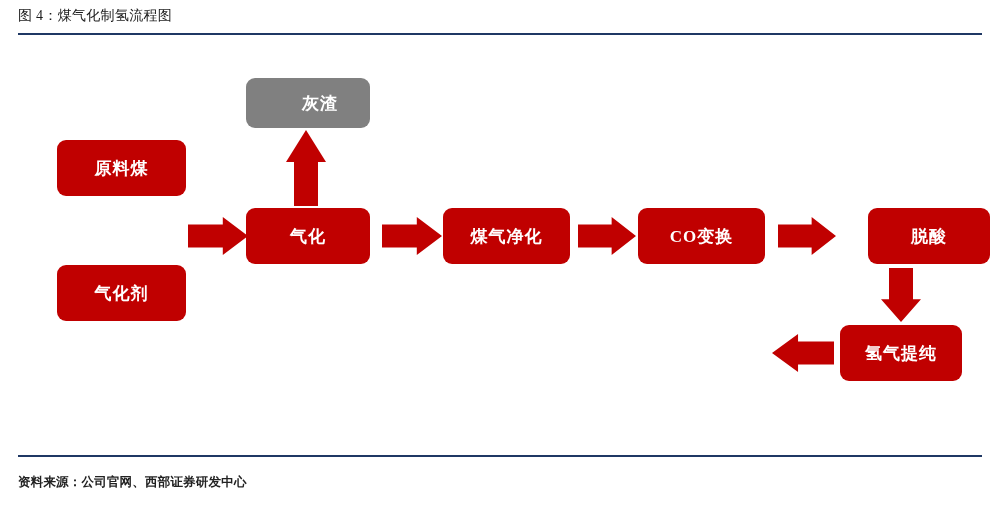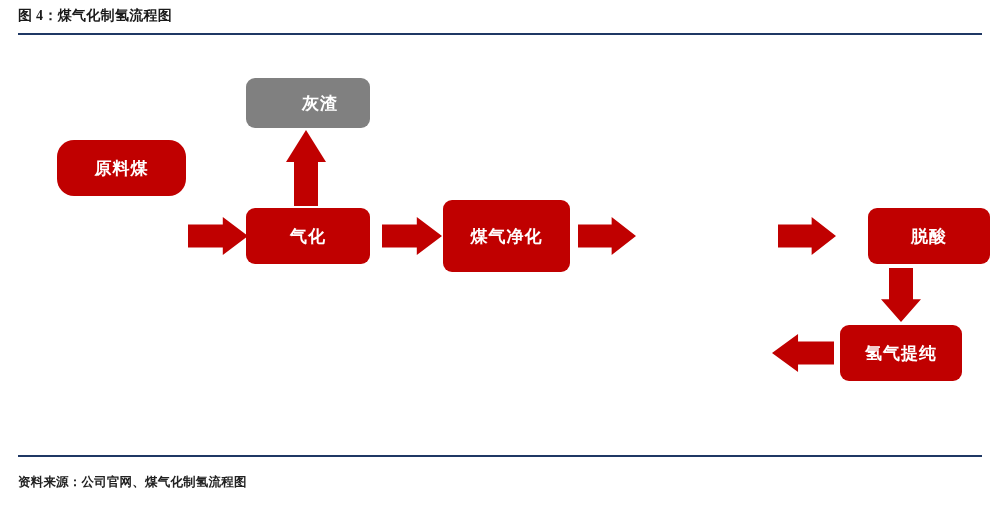--- a/index.html
+++ b/index.html
@@ -14,21 +14,21 @@
     overflow: hidden;
     position: relative;
   }
 
   
   #figure-title {
     position: absolute;
     left: 18px;
     top: 7px;
     font-size: 14px;
-    font-weight: bold;
+    font-weight: normal;
     color: #1a1a1a;
     letter-spacing: 0.3px;
     white-space: nowrap;
   }
   #title-rule {
     position: absolute;
     left: 18px;
     top: 33px;
     width: 964px;
     height: 2px;
@@ -86,31 +86,37 @@
   .arrow svg { display: block; }
 </style>
 </head>
 <body>
 
 <div id="figure-title">图 4：煤气化制氢流程图</div>
 
 <div id="title-rule"></div>
 
 <div id="flowchart">
-    <div class="node red" style="left: 57px; top: 100px; width: 129px; height: 56px; border-radius: 17px;">
+    <div class="node red" style="left: 57px; top: 100px; width: 129px; height: 56px;">
       <span>原料煤</span>
+    </div>
+    <div class="node red" style="left: 57px; top: 225px; width: 129px; height: 56px;">
+      <span>气化剂</span>
     </div>
     <div class="node gray" style="left: 246px; top: 38px; width: 124px; height: 50px; padding-left: 24px;">
       <span>灰渣</span>
     </div>
     <div class="node red" style="left: 246px; top: 168px; width: 124px; height: 56px;">
       <span>气化</span>
     </div>
-    <div class="node red" style="left: 443px; top: 160px; width: 127px; height: 72px;">
+    <div class="node red" style="left: 443px; top: 168px; width: 127px; height: 56px;">
       <span>煤气净化</span>
+    </div>
+    <div class="node red" style="left: 638px; top: 168px; width: 127px; height: 56px;">
+      <span>CO变换</span>
     </div>
     <div class="node red" style="left: 840px; top: 168px; width: 122px; height: 56px; margin-left: 28px;">
       <span>脱酸</span>
     </div>
     <div class="node red" style="left: 840px; top: 285px; width: 122px; height: 56px; text-align: center;">
       <span>氢气提纯</span>
     </div>
     <div class="arrow" style="left: 188px; top: 177px; width: 60px; height: 38px;">
       <svg width="60" height="38" viewBox="0 0 60 38">
         <polygon points="0,7.6 34.8,7.6 34.8,0 60,19 34.8,38 34.8,30.4 0,30.4" fill="#C00000"></polygon>
@@ -143,13 +149,13 @@
     </div>
     <div class="arrow" style="left: 772px; top: 294px; width: 62px; height: 38px;">
       <svg width="62" height="38" viewBox="0 0 62 38">
         <polygon points="62,7.6 26.04,7.6 26.04,0 0,19 26.04,38 26.04,30.4 62,30.4" fill="#C00000"></polygon>
       </svg>
     </div>
   </div>
 
 <div id="footer-rule"></div>
 
-<div id="source-note">资料来源：公司官网、煤气化制氢流程图</div>
+<div id="source-note">资料来源：公司官网、西部证券研发中心</div>
 
 </body></html>

